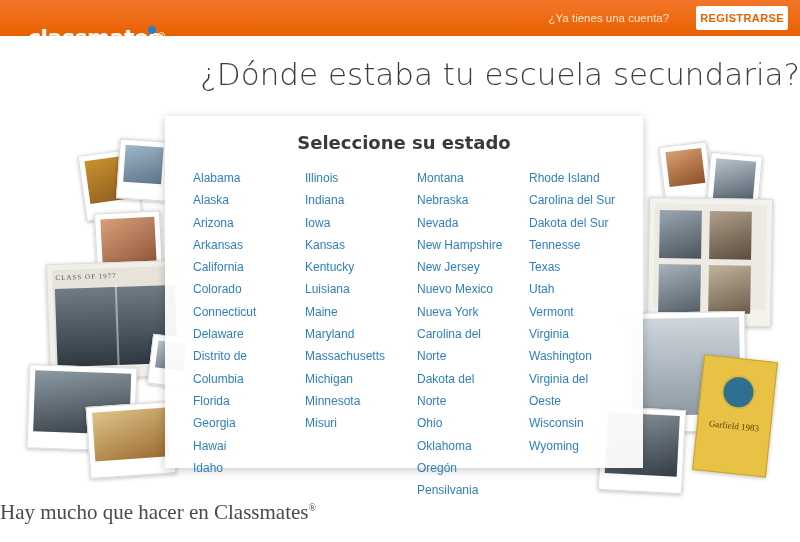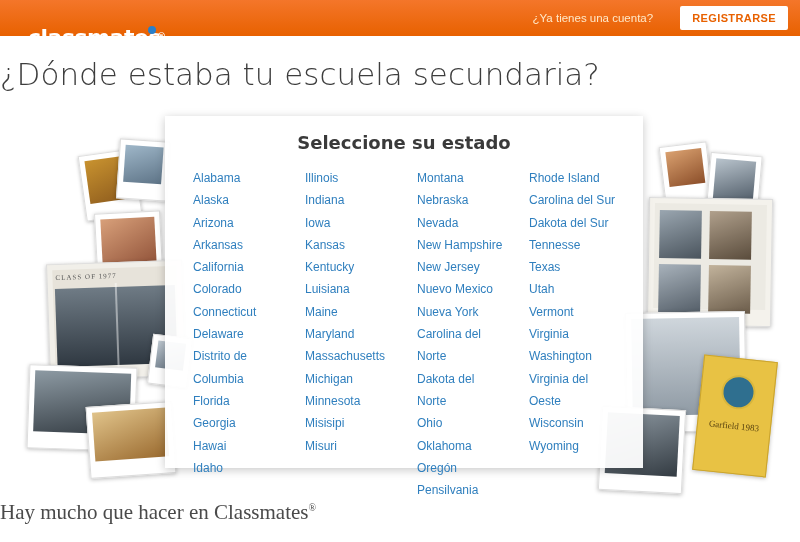--- a/index.html
+++ b/index.html
@@ -60,21 +60,21 @@
     text-decoration: none;
     margin-right: 27px;
     white-space: nowrap;
   }
   .register-btn {
     background: #ffffff;
     color: #e86100;
     font-size: 11px;
     font-weight: bold;
     letter-spacing: 0.4px;
-    padding: 6px 12px;
+    padding: 6px 4px;
     border: 0;
     border-radius: 2px;
     cursor: pointer;
     font-family: "Liberation Sans", sans-serif;
   }
 
   
   .collage { position: absolute; left: 0; top: 36px; width: 800px; height: 506px; z-index: 1; }
   .photo {
     position: absolute;
@@ -83,21 +83,21 @@
     box-shadow: 0 1px 4px rgba(0,0,0,0.28);
     overflow: hidden;
   }
   .photo .inner { position: absolute; left: 5px; top: 5px; right: 5px; bottom: 16px; }
 
   
   .headline {
     position: absolute;
     left: 0; top: 56px;
     width: 800px;
-    text-align: left;
+    text-align: right;
     font-size: 31px;
     color: #3d3d3d;
     font-family: "DejaVu Sans", sans-serif;
     font-weight: 300;
     z-index: 20;
   }
 
   
   .panel {
     position: absolute;
@@ -244,21 +244,20 @@
         <a class="state-link" href="#">Indiana</a>
         <a class="state-link" href="#">Iowa</a>
         <a class="state-link" href="#">Kansas</a>
         <a class="state-link" href="#">Kentucky</a>
         <a class="state-link" href="#">Luisiana</a>
         <a class="state-link" href="#">Maine</a>
         <a class="state-link" href="#">Maryland</a>
         <a class="state-link" href="#">Massachusetts</a>
         <a class="state-link" href="#">Michigan</a>
         <a class="state-link" href="#">Minnesota</a>
-        <a class="state-link" href="#">Misisipi</a>
         <a class="state-link" href="#">Misuri</a>
       </div>
 
       <div class="state-col">
         <a class="state-link" href="#">Montana</a>
         <a class="state-link" href="#">Nebraska</a>
         <a class="state-link" href="#">Nevada</a>
         <a class="state-link" href="#">New Hampshire</a>
         <a class="state-link" href="#">New Jersey</a>
         <a class="state-link" href="#">Nuevo Mexico</a>

